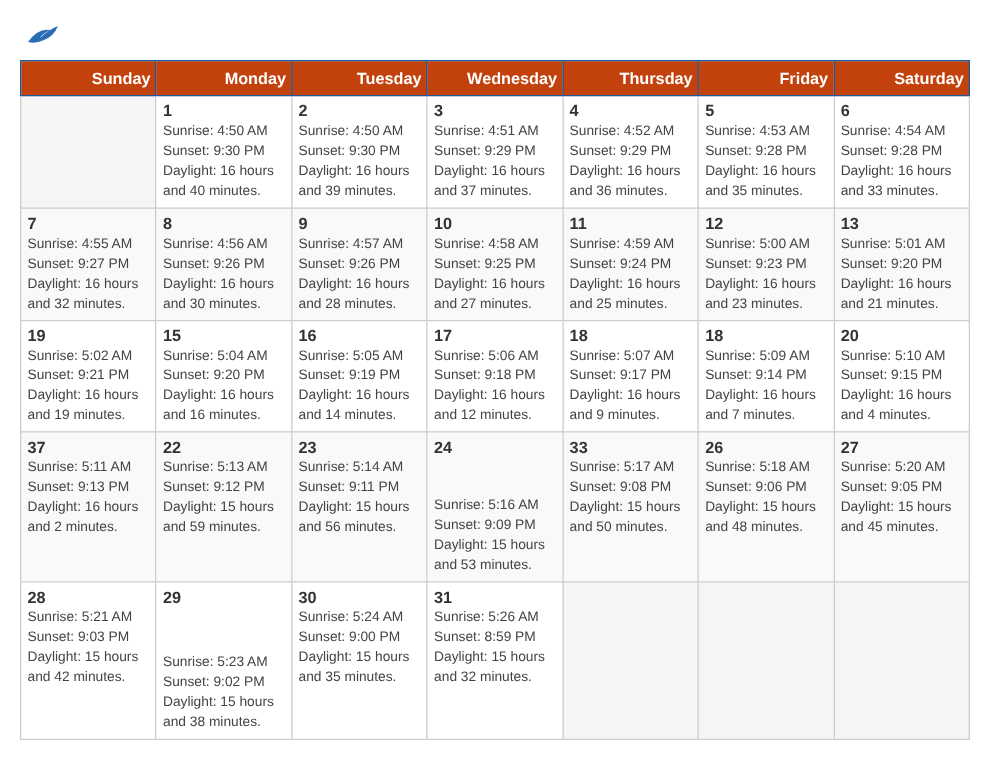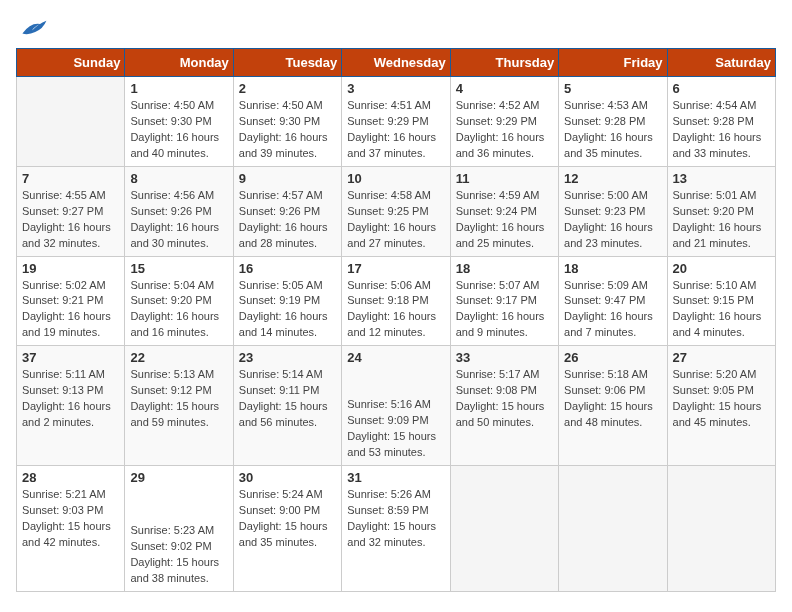--- a/index.html
+++ b/index.html
@@ -249,21 +249,21 @@
         <td>
           <div class="day-number">18</div>
           <div class="day-info" style="white-space: pre-line;">Sunrise: 5:07 AM
 Sunset: 9:17 PM
 Daylight: 16 hours
 and 9 minutes.</div>
         </td>
         <td>
           <div class="day-number">18</div>
           <div class="day-info" style="white-space: pre-line;">Sunrise: 5:09 AM
-Sunset: 9:47 PM
+Sunset: 9:14 PM
 Daylight: 16 hours
 and 7 minutes.</div>
         </td>
         <td>
           <div class="day-number">20</div>
           <div class="day-info" style="white-space: pre-line;">Sunrise: 5:10 AM
 Sunset: 9:15 PM
 Daylight: 16 hours
 and 4 minutes.</div>
         </td>

